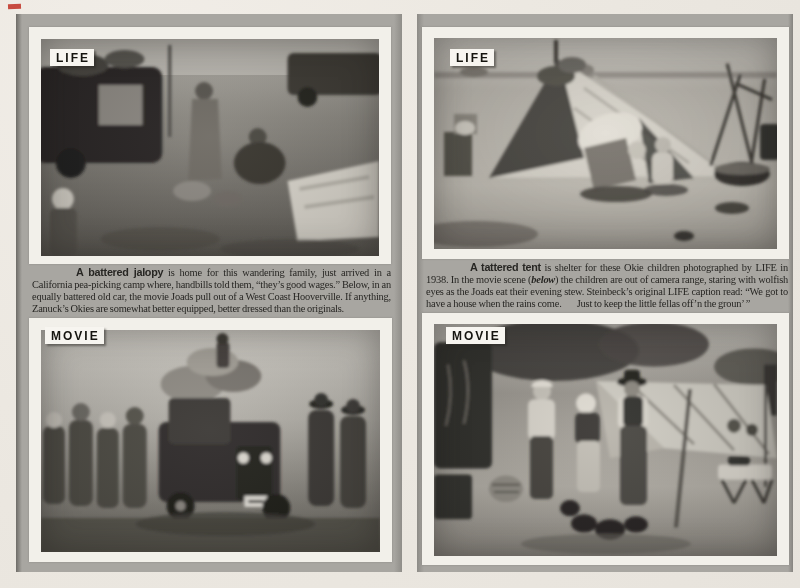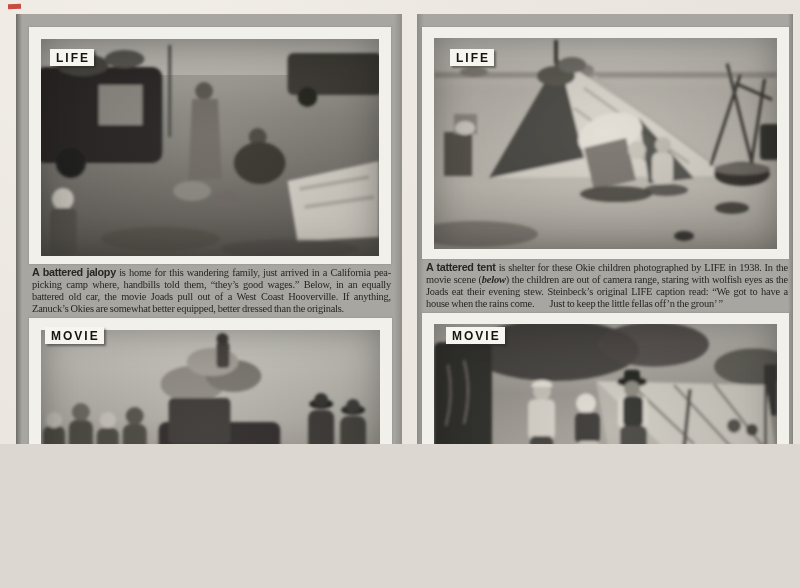--- a/index.html
+++ b/index.html
@@ -1,17 +1,17 @@
 <!DOCTYPE html>
 <html><head>
 <meta charset="utf-8">
 <style>
   html,body{margin:0;padding:0;background:#dcd8d1;}
   .scan{
-    position:relative;width:800px;height:444px;overflow:hidden;
+    position:relative;width:800px;height:588px;overflow:hidden;
     background:radial-gradient(circle at 18% 8%, #f1ede7 0%, #ece8e1 45%, #e7e3dc 100%);
     font-family:"Liberation Serif", serif;
   }
   .red-mark{position:absolute;left:8px;top:4px;width:13px;height:5px;background:#c23a2e;transform:rotate(-2deg);opacity:.9;}
   .page{position:absolute;background:#a8a6a1;}
   .page-left{left:16px;top:14px;width:386px;height:558px;}
   .page-left::before{content:"";position:absolute;left:0;top:0;bottom:0;width:6px;
     background:linear-gradient(90deg, rgba(62,60,56,.55), rgba(62,60,56,0));}
   .page-left::after{content:"";position:absolute;right:0;top:0;bottom:0;width:8px;
     background:linear-gradient(270deg, rgba(70,68,64,.25), rgba(70,68,64,0));}
@@ -46,21 +46,21 @@
   .badge-movie-r{left:24px;top:14px;}
   .caption{
     position:absolute;margin:0;color:#272623;
     font-size:10.4px;line-height:12px;letter-spacing:-0.2px;word-spacing:-0.4px;
     text-align:justify;
   }
   .caption-left{left:32px;top:266px;width:359px;}
   .caption-right{left:426px;top:261px;width:362px;}
   .caption .lead{
     font-family:"Liberation Sans", sans-serif;font-weight:bold;
-    font-size:10.8px;letter-spacing:-0.3px;
+    font-size:10.8px;letter-spacing:-0.3px;margin-left:44px;
   }
   .caption .ital{font-style:italic;font-weight:bold;}
 </style>
 </head>
 <body>
 
 <div class="scan">
   <div class="red-mark"></div>
 
   <section class="page page-left"></section>

